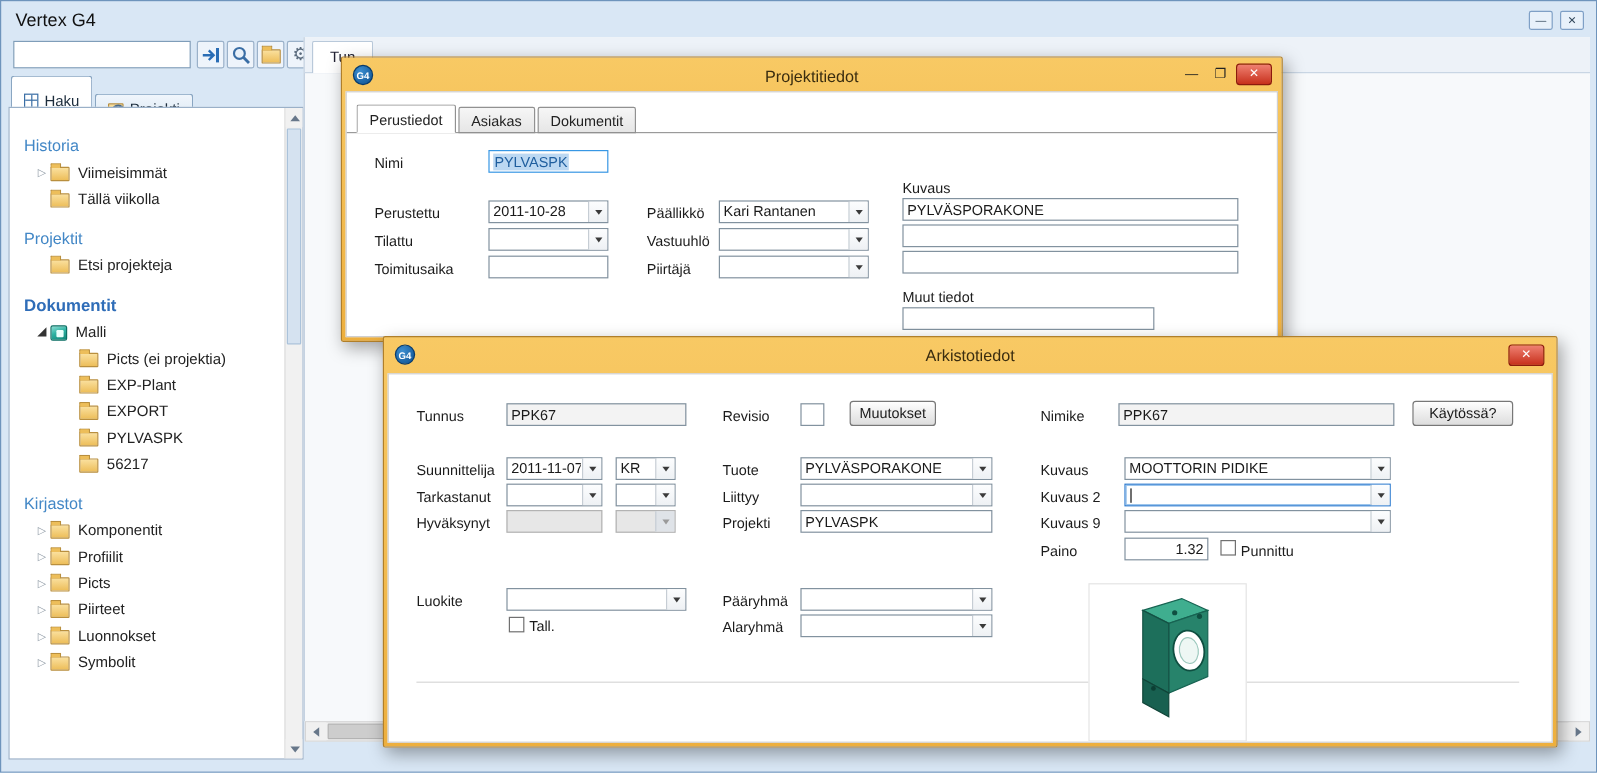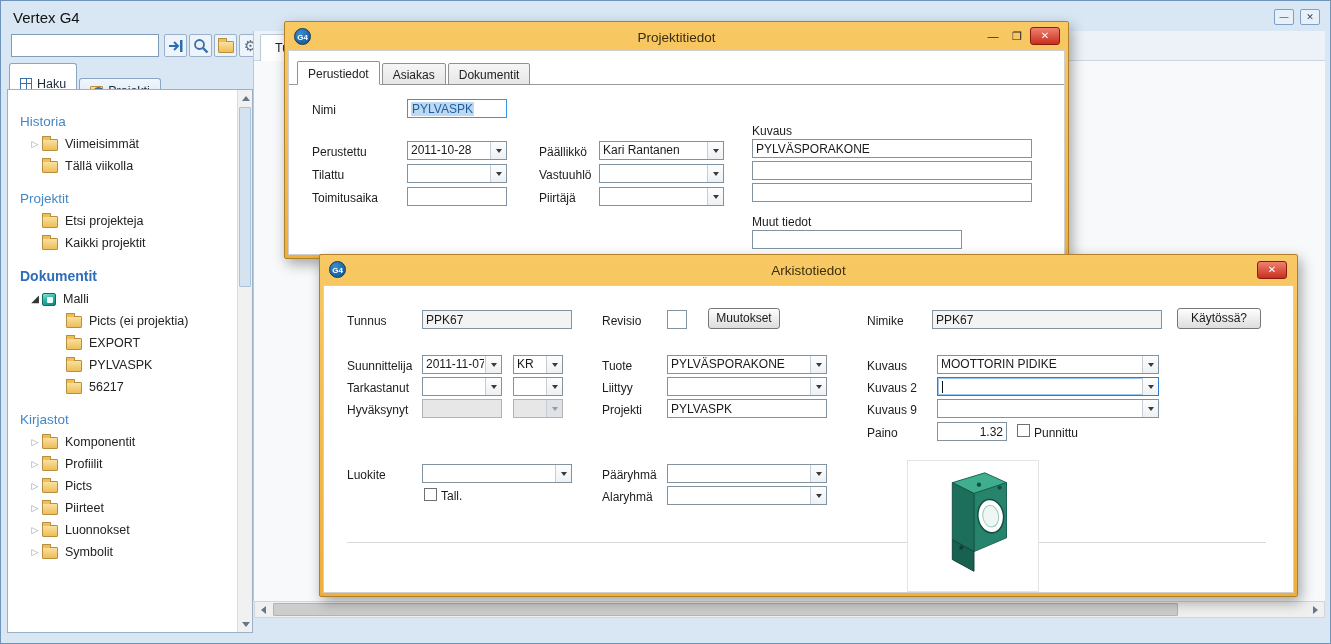--- a/index.html
+++ b/index.html
@@ -58,21 +58,21 @@
   .hscroll{position:absolute;left:253px;top:600px;width:1071px;height:17px;background:#f0f0f0;border:1px solid #d5d5d5;}
   .hs-btn{position:absolute;top:0;width:17px;height:15px;display:flex;align-items:center;justify-content:center;background:#f0f0f0;}
   .hs-thumb{position:absolute;top:1px;height:13px;background:#cdcdcd;border:1px solid #b3b3b3;border-radius:1px;}
   
   .content{position:absolute;left:252px;top:30px;width:1072px;height:570px;background:#f7f9fb;border-left:1px solid #b9c9da;}
   .doc-tabstrip{position:absolute;left:0;right:0;top:0;height:30px;background:#edf2f8;border-bottom:1px solid #c9d6e4;}
   .doc-tab{position:absolute;left:6px;top:3px;height:27px;background:#fff;border:1px solid #b9c9da;border-bottom:none;
     padding:0 14px;line-height:26px;font-size:12.5px;color:#223;border-radius:2px 2px 0 0;}
   
   .dialog{position:absolute;background:linear-gradient(#f8c964,#edaf3e);border:1px solid #b07f2a;
-    box-shadow:3px 5px 14px rgba(0,0,0,.35);border-radius:2px;}
+    box-shadow:3px 5px 14px rgba(0,0,0,.35);border-radius:2px;margin-top:26px;}
   .dlg-body{position:absolute;left:3px;right:3px;bottom:3px;background:#fff;border:1px solid #cfcfcf;}
   .dlg-title{position:absolute;left:0;right:0;top:8px;text-align:center;font-size:13.5px;color:#3a2d10;}
   .g4-badge{position:absolute;left:9px;top:6px;width:17px;height:17px;border-radius:50%;
     background:radial-gradient(circle at 35% 30%,#3b8ed0,#0d4f8e);color:#fff;font-size:8px;font-weight:bold;
     text-align:center;line-height:17px;border:1px solid #093b6b;}
   .dlg-close{position:absolute;top:5px;width:30px;height:18px;border-radius:3px;
     background:linear-gradient(#ef8071,#c7301c);border:1px solid #8c1a0d;color:#fff;text-align:center;
     line-height:16px;font-size:10px;}
   .dlg-glyph{position:absolute;top:7px;font-size:11px;color:#222;width:18px;text-align:center;line-height:14px;}
   .lbl{position:absolute;font-size:12px;color:#1c1c1c;white-space:nowrap;line-height:16px;}
@@ -157,35 +157,35 @@
         <span class="exp hide"></span>
         <span class="folder"></span>
         <span class="tlabel">Tällä viikolla</span>
       </div>
       <div class="theader">Projektit</div>
       <div class="trow lvl1">
         <span class="exp hide"></span>
         <span class="folder"></span>
         <span class="tlabel">Etsi projekteja</span>
       </div>
-      <div class="trow lvl1">
-        <span class="exp hide"></span>
-        <span class="folder"></span>
-        <span class="tlabel">Kaikki projektit</span>
-      </div>
       <div class="theader bold">Dokumentit</div>
       <div class="trow lvl1">
         <span class="exp expanded">◢</span>
         <span class="model-icon"></span>
         <span class="tlabel">Malli</span>
       </div>
       <div class="trow lvl2">
         <span class="exp hide"></span>
         <span class="folder"></span>
         <span class="tlabel">Picts (ei projektia)</span>
+      </div>
+      <div class="trow lvl2">
+        <span class="exp hide"></span>
+        <span class="folder"></span>
+        <span class="tlabel">EXP-Plant</span>
       </div>
       <div class="trow lvl2">
         <span class="exp hide"></span>
         <span class="folder"></span>
         <span class="tlabel">EXPORT</span>
       </div>
       <div class="trow lvl2">
         <span class="exp hide"></span>
         <span class="folder"></span>
         <span class="tlabel">PYLVASPK</span>

